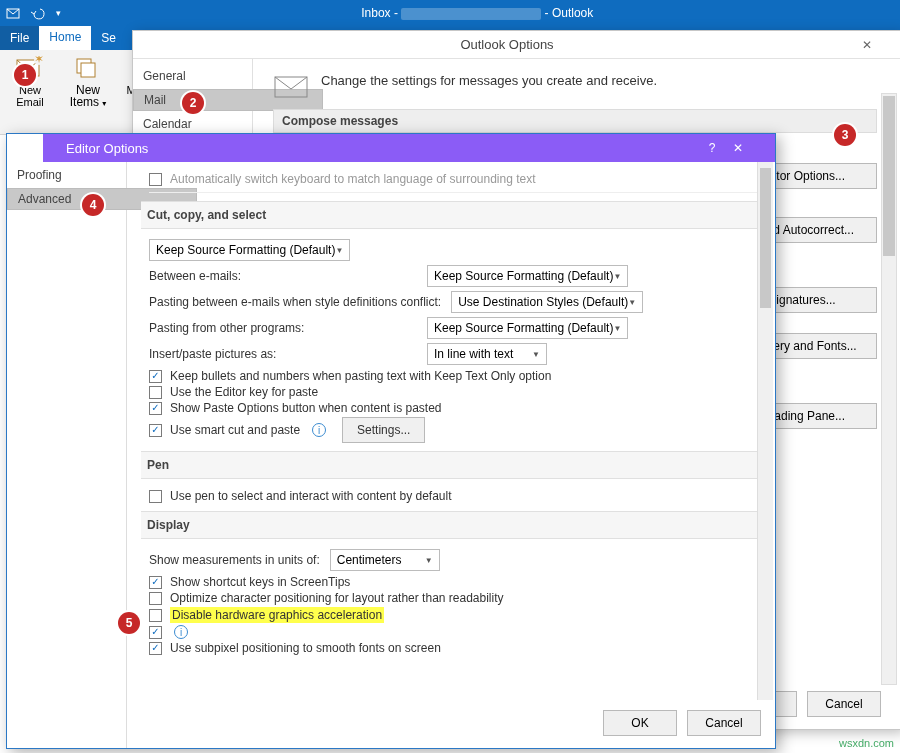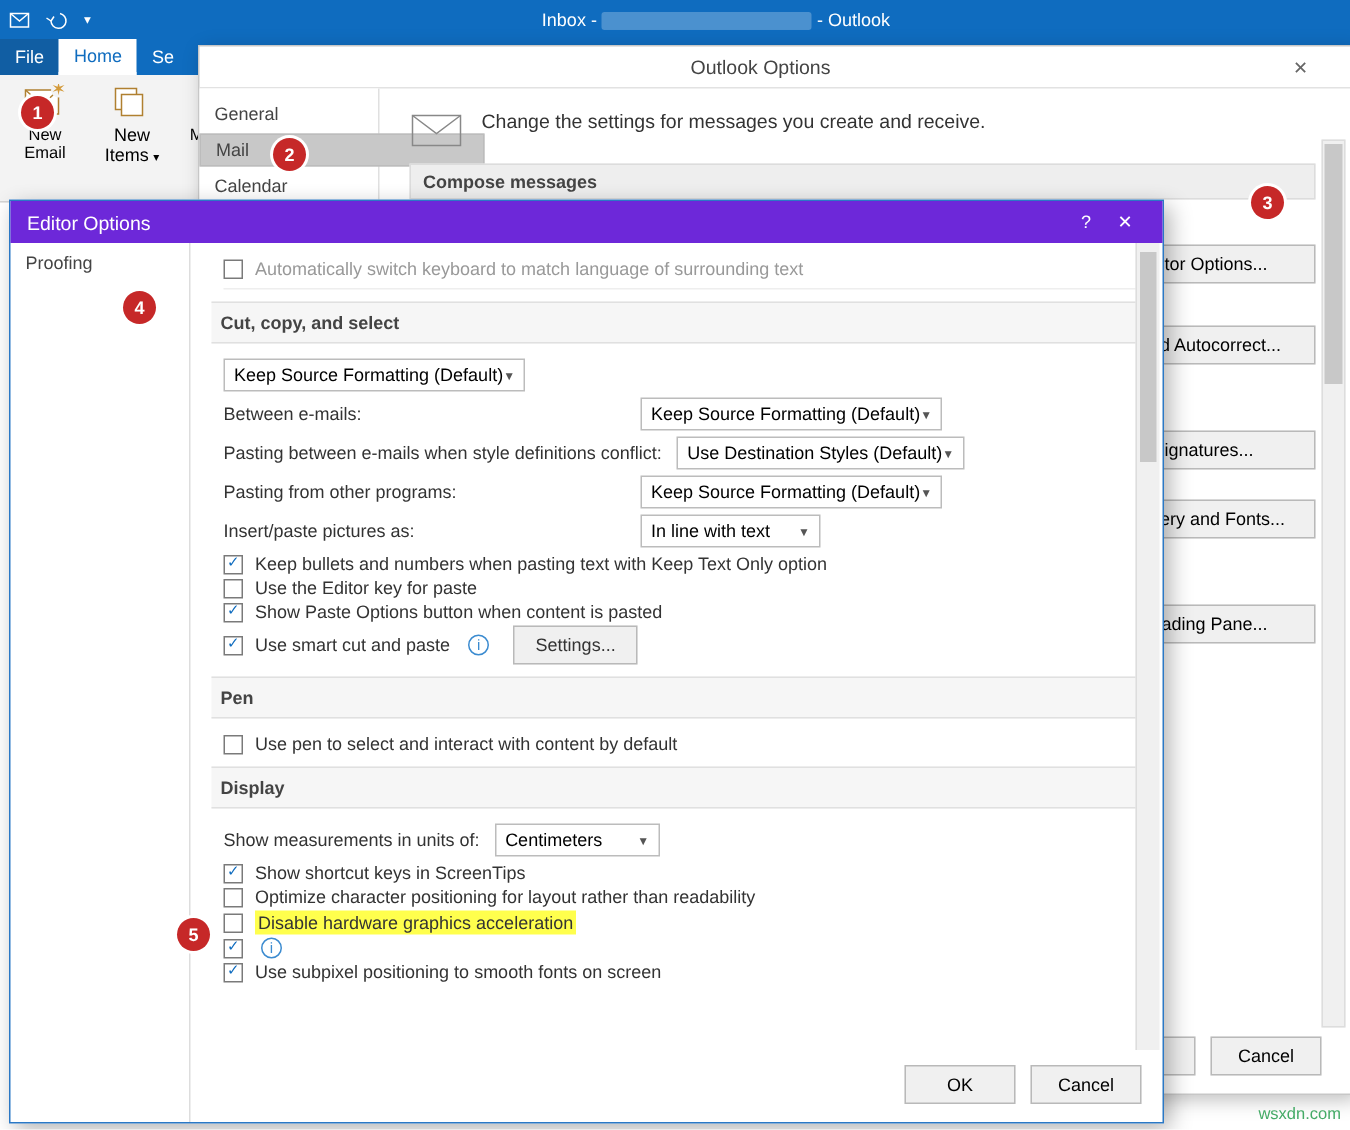--- a/index.html
+++ b/index.html
@@ -33,21 +33,21 @@
   .options-content .hdr .ico { width: 36px; height: 26px; }
   .section-head { background: #eee; border: 1px solid #dcdcdc; padding: 4px 8px; font-weight: 600; color: #444; margin: 8px 0 10px; }
   .right-btn { position: absolute; right: 24px; width: 150px; height: 26px; background: #f0f0f0; border: 1px solid #b9b9b9; text-align: center; line-height: 24px; text-decoration: underline dotted transparent; cursor: pointer; }
   .options-footer { position: absolute; right: 20px; bottom: 12px; display: flex; gap: 10px; }
   .btn { height: 26px; min-width: 74px; padding: 0 12px; background: #f0f0f0; border: 1px solid #b9b9b9; line-height: 24px; text-align: center; cursor: pointer; }
   .options-scroll { position:absolute; right:4px; top:34px; bottom:44px; width:16px; background:#f0f0f0; border:1px solid #ddd; }
   .options-scroll .thumb { position:absolute; left:1px; right:1px; top:2px; height:160px; background:#c8c8c8; }
 
   
   .editor-dialog { position: absolute; left: 6px; top: 133px; width: 770px; height: 616px; background: #fff; border: 1px solid #2b78c5; box-shadow: 4px 4px 14px rgba(0,0,0,.3); }
-  .editor-dialog .dlg-hdr { height: 28px; background: #6d28d9; color: #fff; display: flex; align-items: center; padding: 0 11px; }
+  .editor-dialog .dlg-hdr { height: 28px; background: #8b5cf6; color: #fff; display: flex; align-items: center; padding: 0 23px; margin-left: 36px; }
   .editor-dialog .dlg-hdr .t { flex:1; font-size: 13px; }
   .editor-dialog .dlg-hdr .q { width: 24px; text-align:center; cursor:pointer; }
   .editor-dialog .dlg-hdr .x { width: 28px; text-align:center; cursor:pointer; }
   .editor-body { display:flex; height: calc(100% - 28px); }
   .editor-nav { width: 120px; border-right:1px solid #ddd; }
   .editor-nav .item { padding: 6px 10px; color:#444; cursor:pointer; }
   .editor-nav .item.sel { background:#c8c8c8; }
   .editor-content { flex:1; padding: 6px 14px 48px 14px; position:relative; overflow:hidden; }
   .editor-content .cut { color:#999; border-bottom:1px solid #eee; padding:2px 0 6px; }
   .ed-section-head { font-weight:700; color:#444; padding:6px 0; border-top:1px solid #e0e0e0; border-bottom:1px solid #e0e0e0; background:#f6f6f6; padding-left:6px; margin: 8px 0 10px; }
@@ -177,20 +177,21 @@
 
 <div class="editor-dialog">
   <div class="dlg-hdr">
     <span class="t">Editor Options</span>
     <span class="q">?</span>
     <span class="x">✕</span>
   </div>
   <div class="editor-body">
     <div class="editor-nav">
       <div class="item">Proofing</div>
+      <div class="item sel">Advanced</div>
     </div>
     <div class="editor-content">
 
       <div class="chk cut">
         <span class="cb"></span>
         <span>Automatically switch keyboard to match language of surrounding text</span>
       </div>
 
       <div class="ed-section-head">Cut, copy, and select</div>
 

